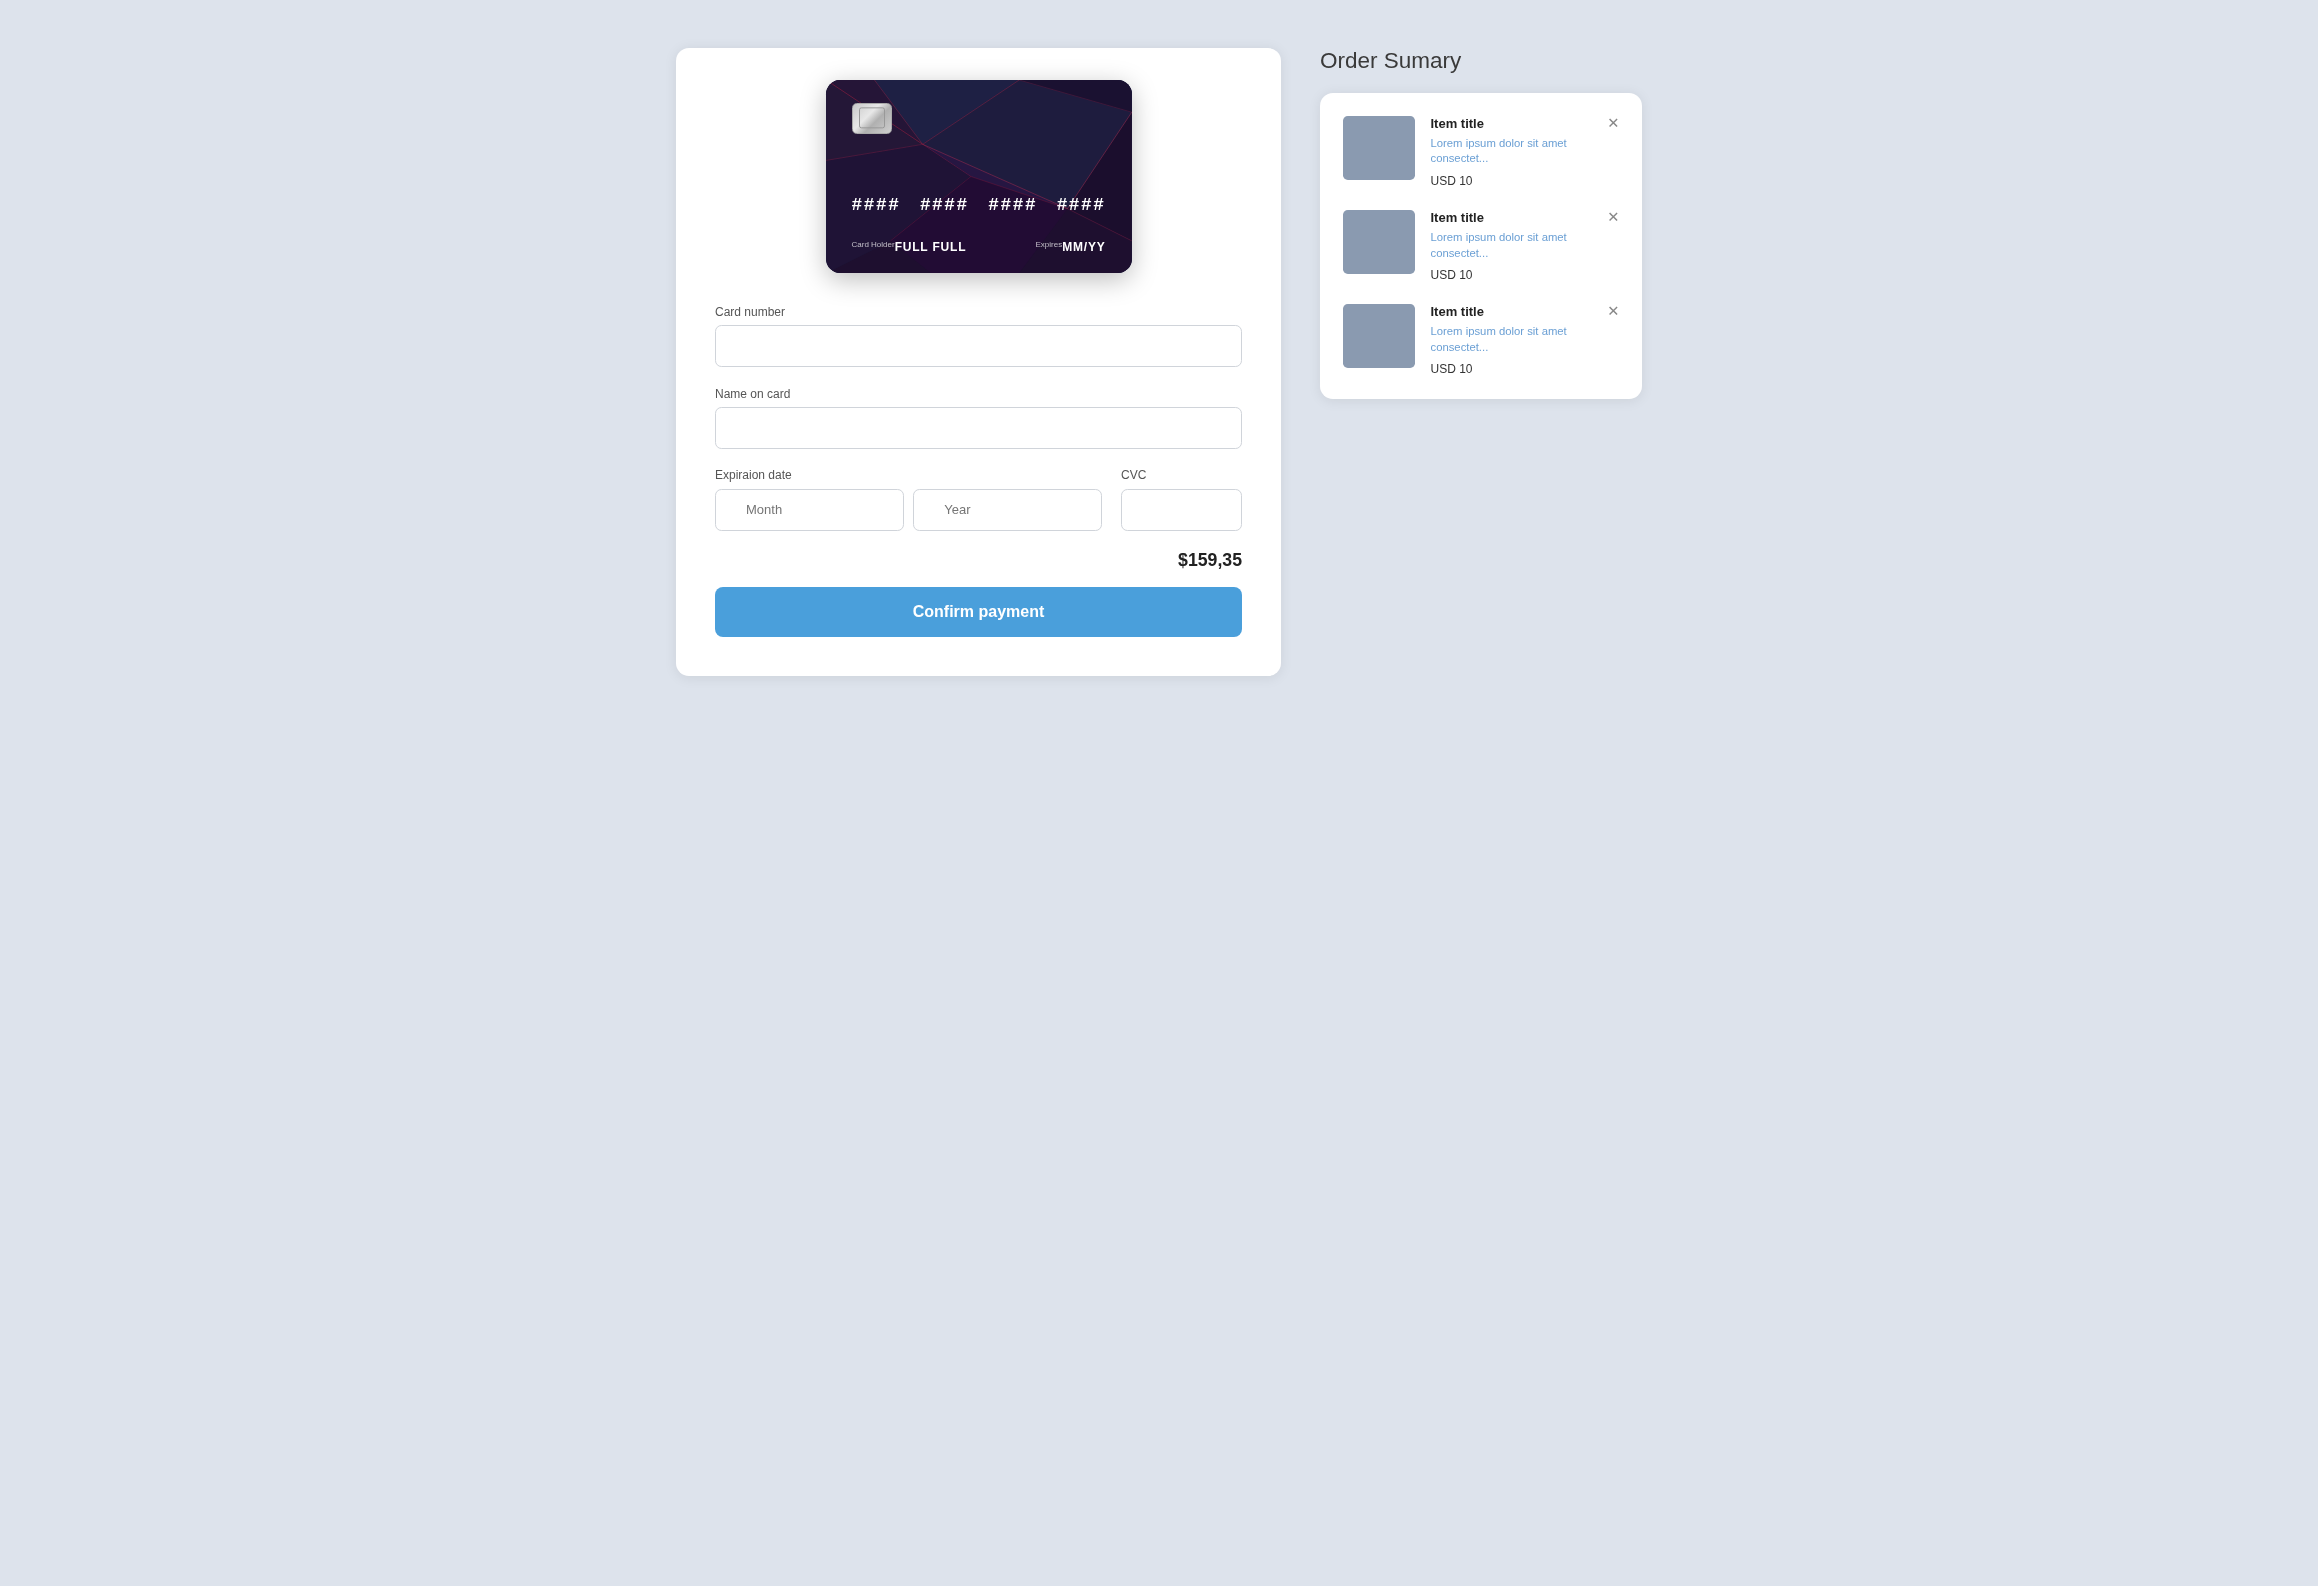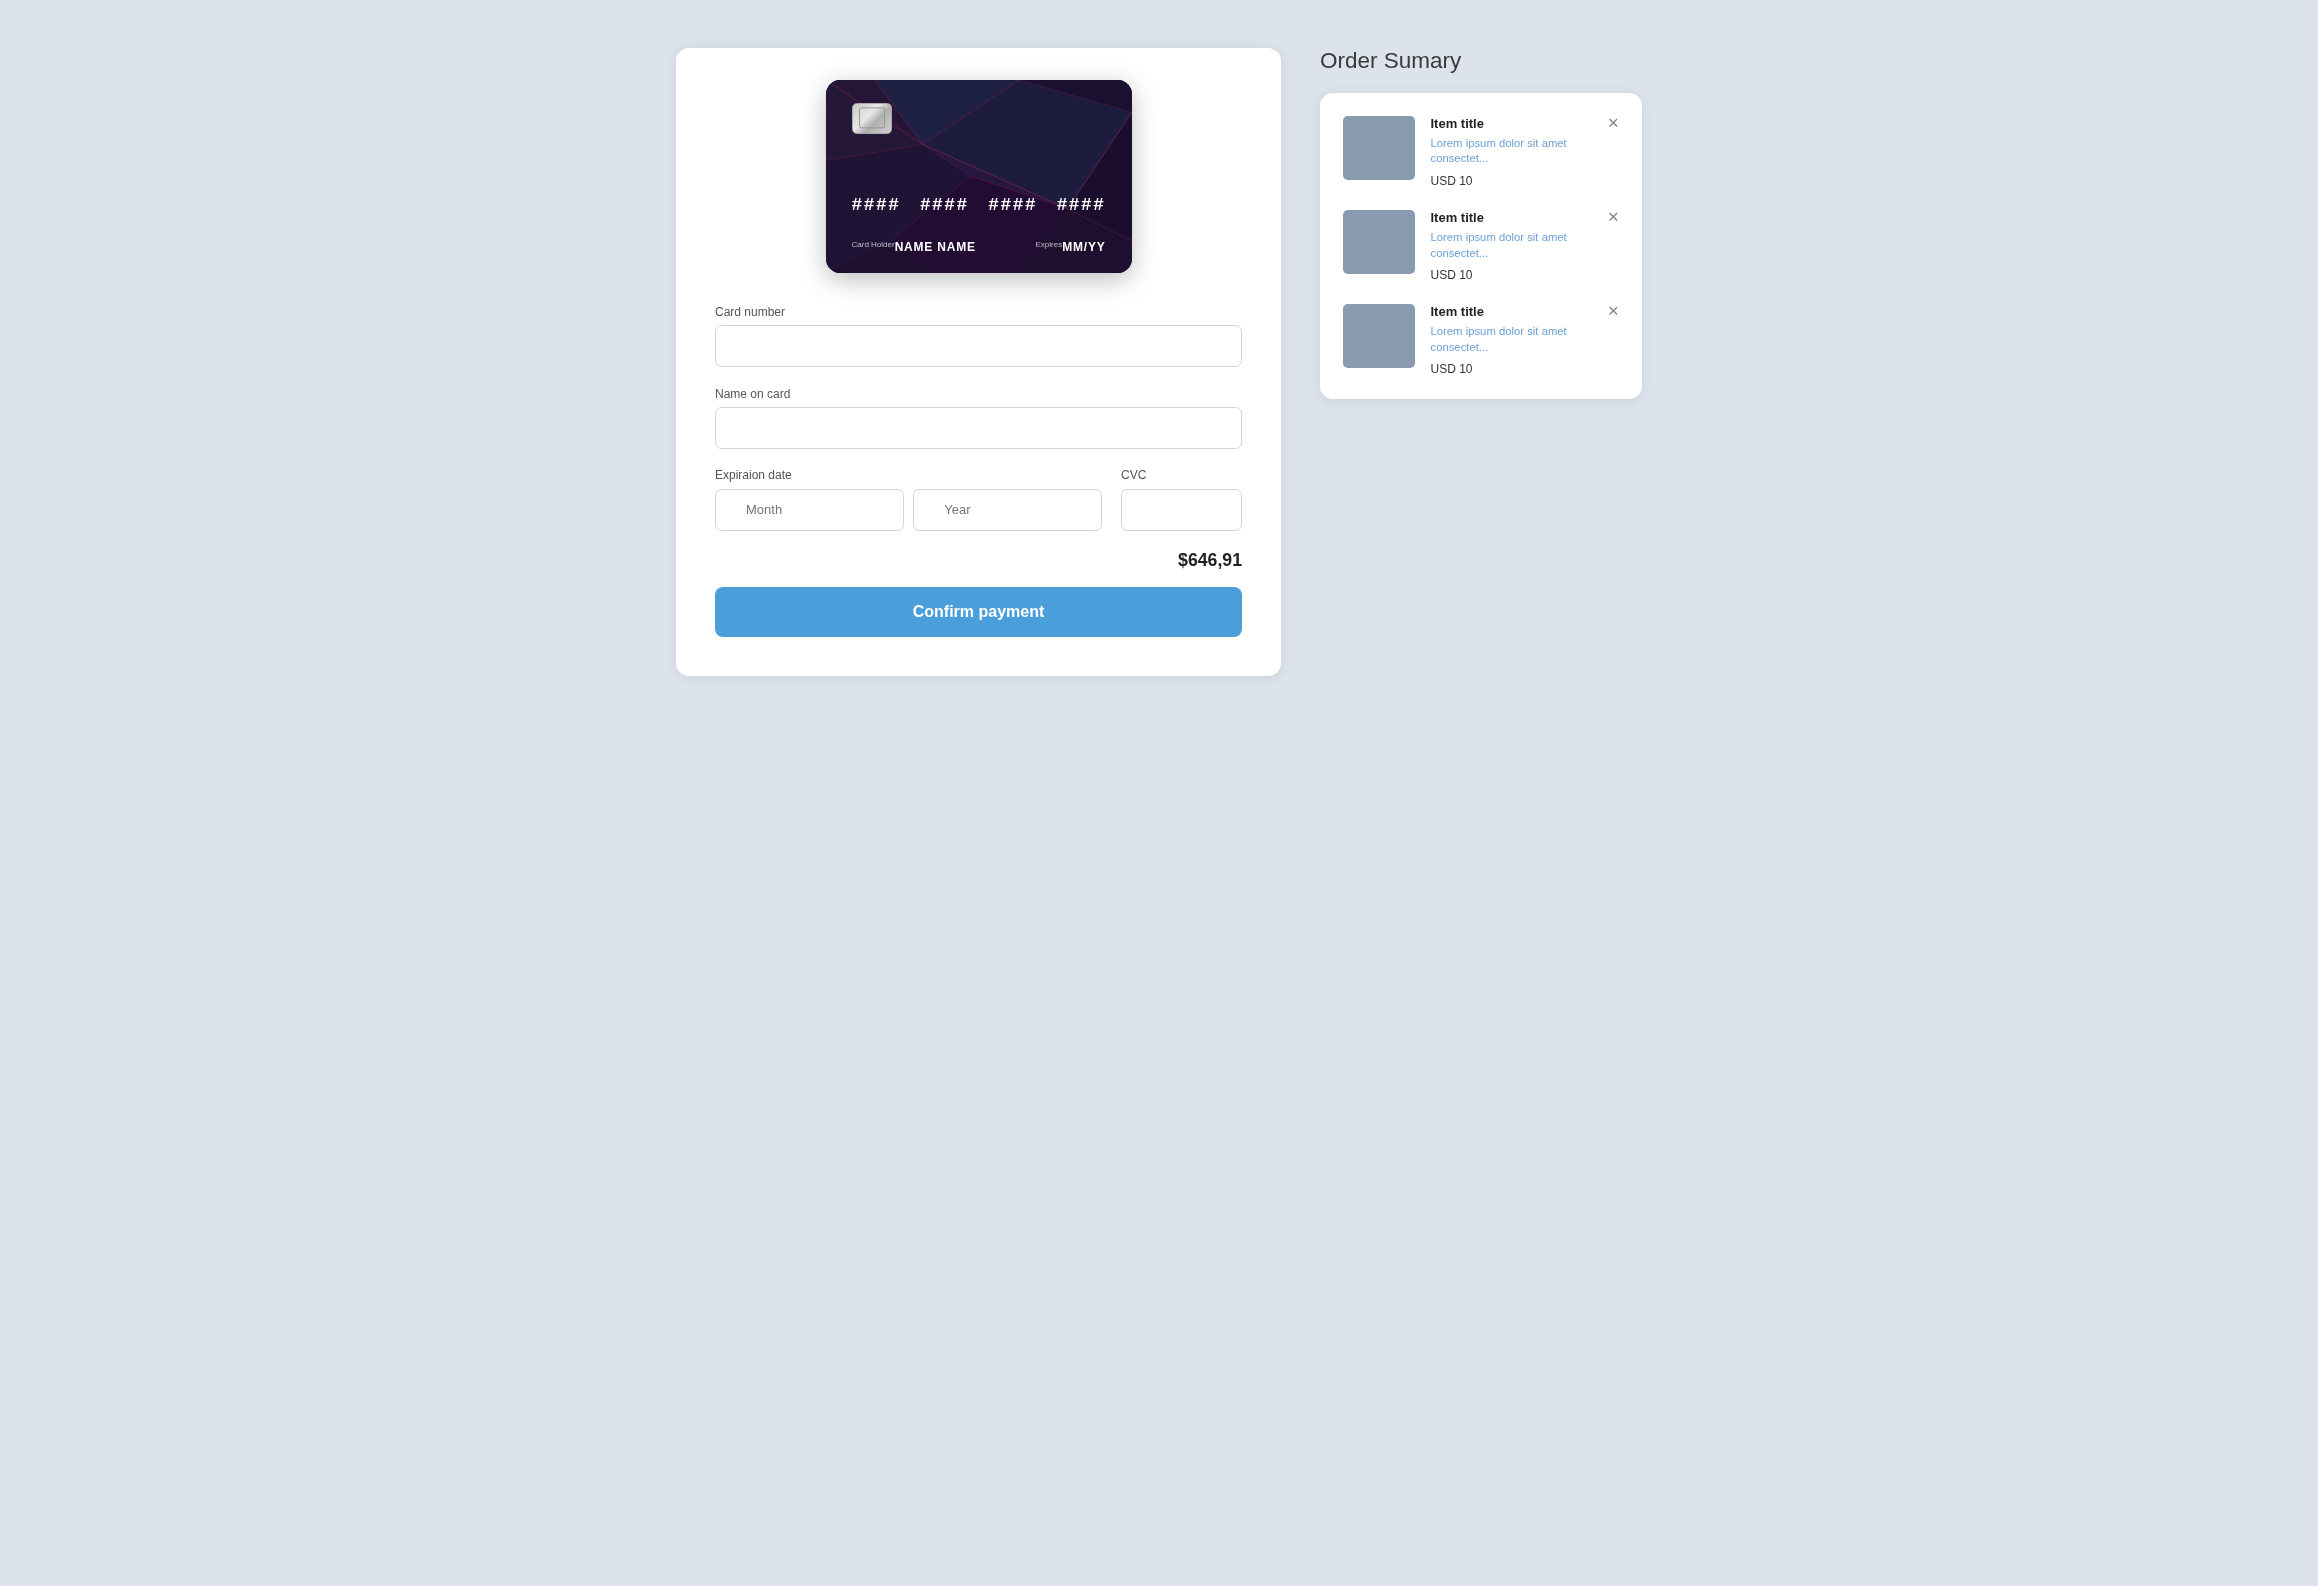--- a/index.html
+++ b/index.html
@@ -343,21 +343,21 @@
         <div class="card-number">
           <span>####</span>
           <span>####</span>
           <span>####</span>
           <span>####</span>
         </div>
 
         <div class="card-info">
           <div class="card-holder-section">
             <span class="card-label">Card Holder</span>
-            <span class="card-value">NAME NAME</span>
+            <span class="card-value">FULL FULL</span>
           </div>
           <div class="card-expires-section">
             <span class="card-label">Expires</span>
             <span class="card-value">MM/YY</span>
           </div>
         </div>
       </div>
 
       
       <div class="form-group">
@@ -380,21 +380,21 @@
             <input type="text" class="form-input" placeholder="Year" style="">
           </div>
         </div>
         <div class="cvc-group">
           <label>CVC</label>
           <input type="text" class="form-input" placeholder="" style="">
         </div>
       </div>
 
       
-      <div class="total-row">$646,91</div>
+      <div class="total-row">$159,35</div>
 
       
       <button class="confirm-button">Confirm payment</button>
 
     </div>
   </div>
 
   <div class="right-panel">
     <h1 class="order-title">Order Sumary</h1>
 

